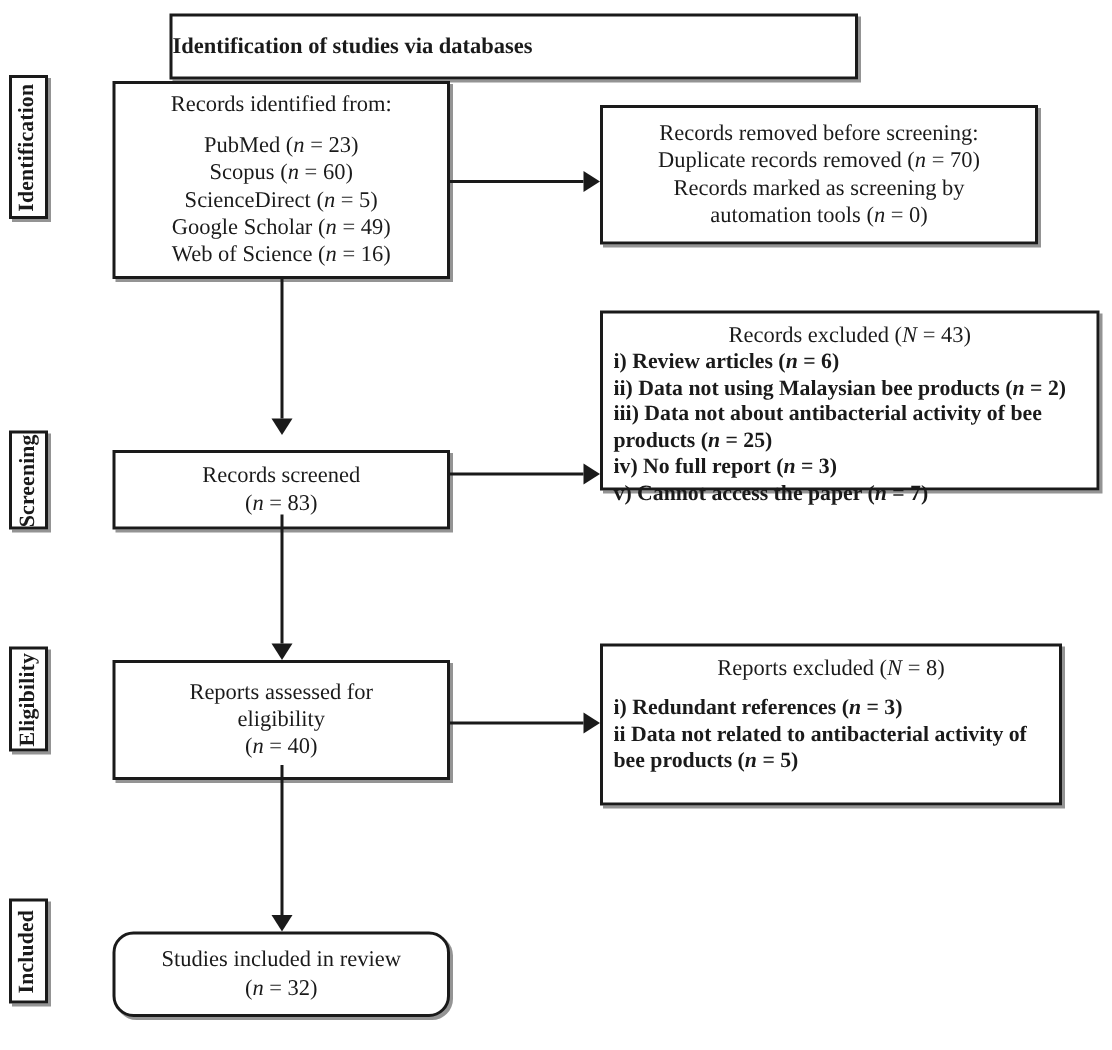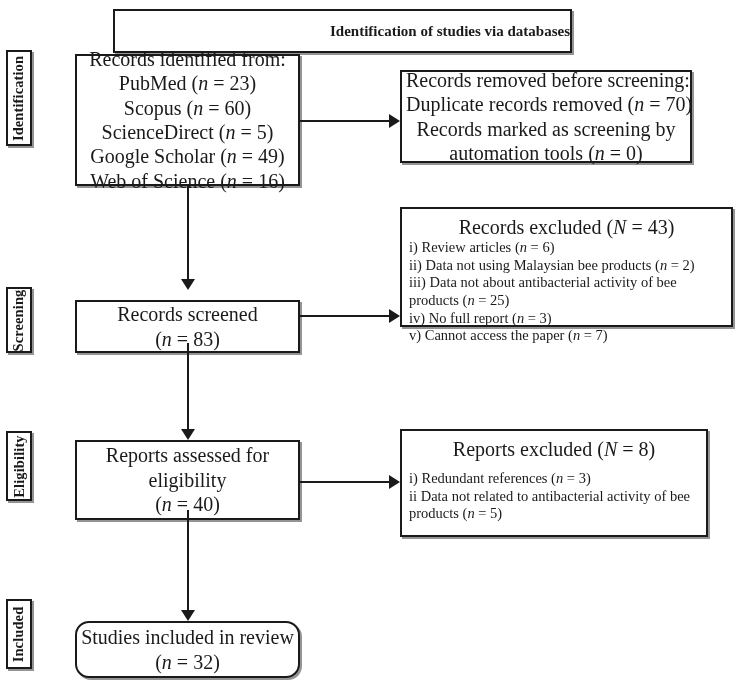--- a/index.html
+++ b/index.html
@@ -22,40 +22,41 @@
     position: absolute;
     box-sizing: border-box;
     border: 2px solid #1a1a1a;
     background: #ffffff;
     display: flex;
     flex-direction: column;
     justify-content: center;
     box-shadow: 2px 2px 0 rgba(60,60,60,0.55);
   }
   .box .line {
-    font-size: 20px;
+    font-size: 15px;
     line-height: 1.22;
     text-align: center;
     white-space: pre;
   }
   .box .line-left {
     font-size: 14.5px;
     line-height: 1.21;
     text-align: left;
     padding-left: 7px;
     padding-right: 2px;
+    font-weight: bold;
   }
 
   
   #title-box {
     left: 113px;
     top: 9px;
     width: 459px;
     height: 44px;
-    align-items: flex-end;
+    align-items: flex-start;
   }
   #title-box .line {
     font-weight: bold;
     font-size: 15px;
   }
 
   
   .stage {
     position: absolute;
     box-sizing: border-box;

